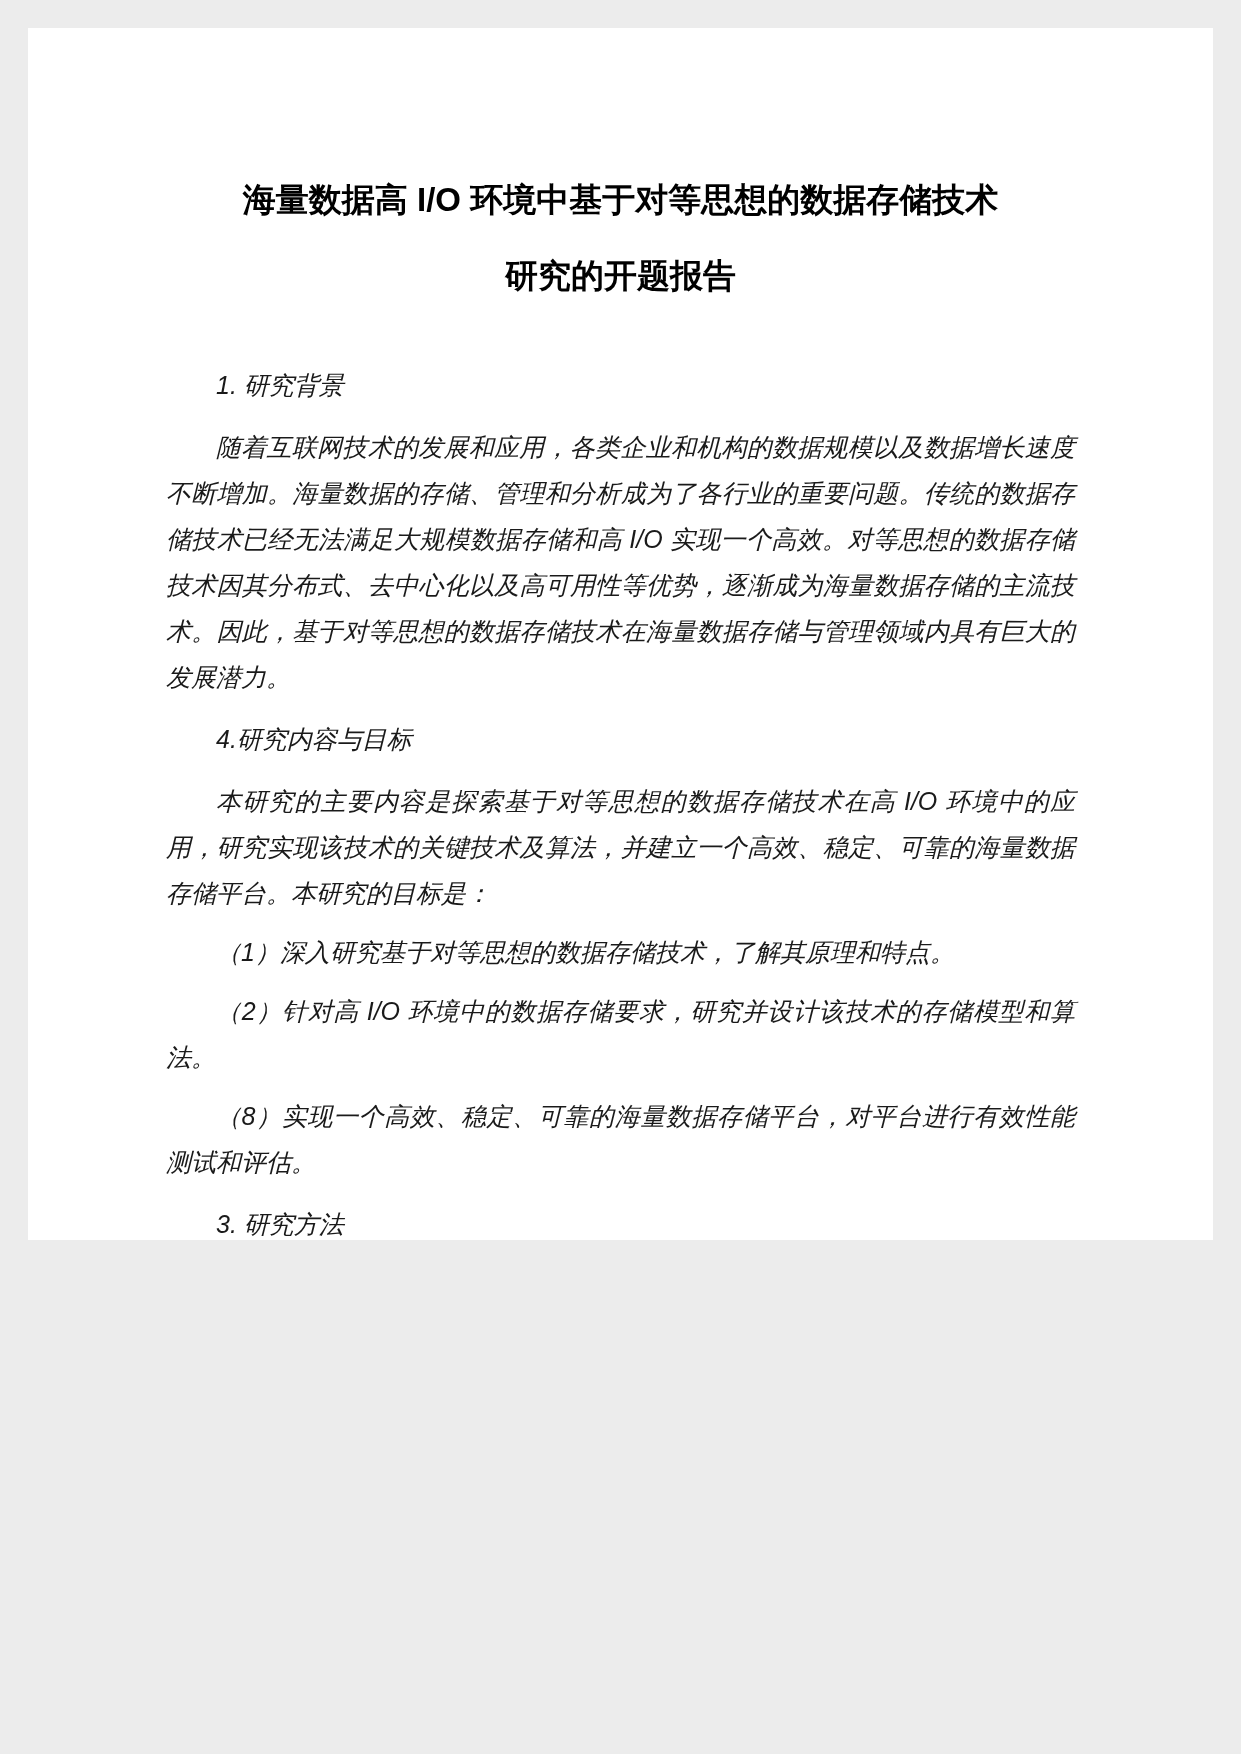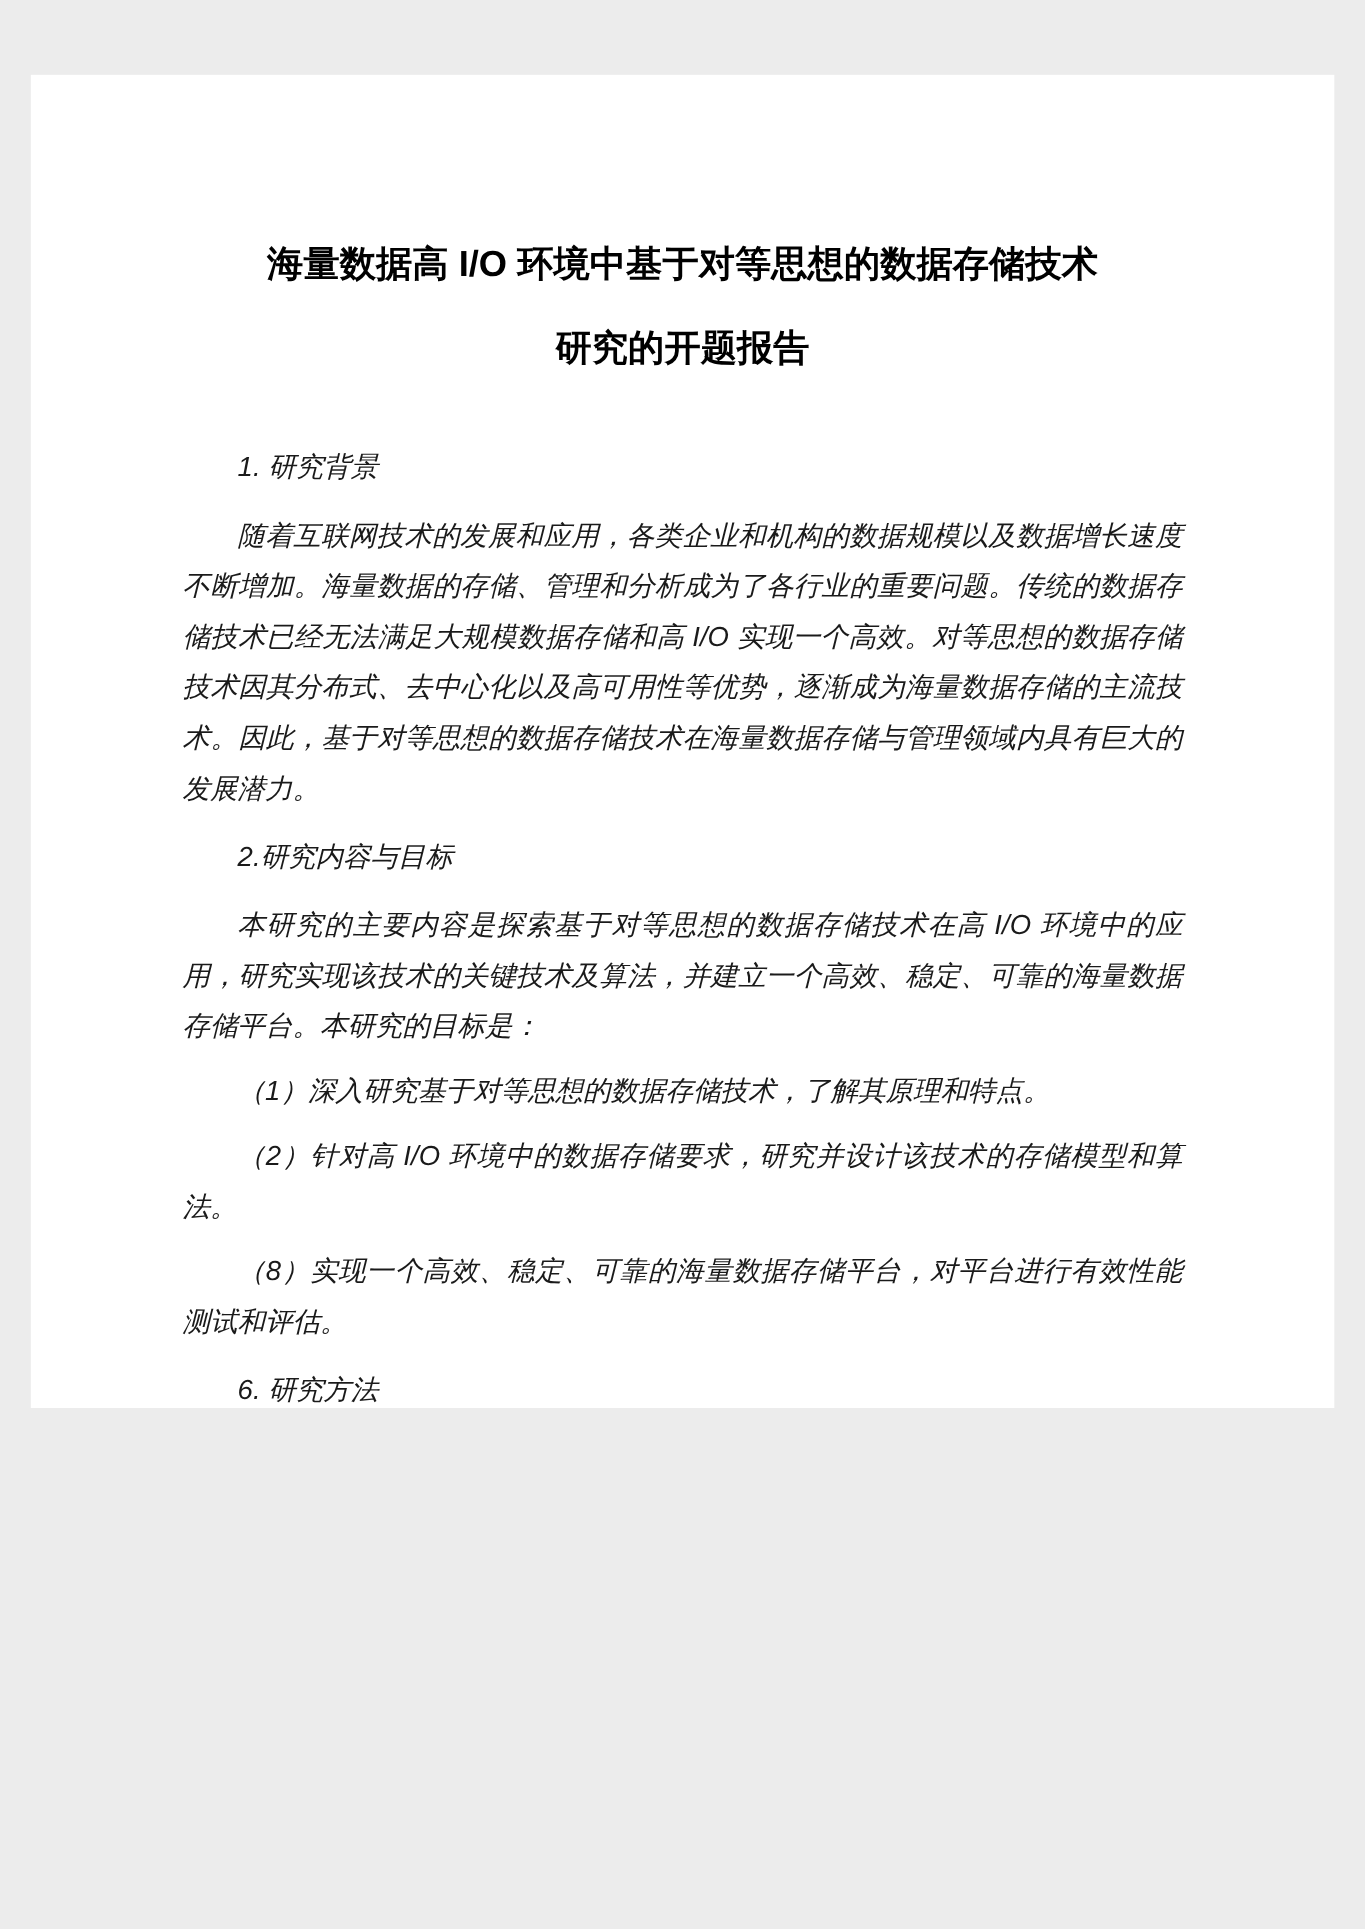--- a/index.html
+++ b/index.html
@@ -20,21 +20,20 @@
 
   .page {
     position: absolute;
     left: 28px;
     top: 28px;
     width: 1185px;
     height: 1212px;
     background: #ffffff;
     padding: 104px 138px 0 138px;
     overflow: hidden;
-    margin-top: 40px;
   }
 
   .doc-title {
     margin-top: 30px;
     font-size: 33px;
     font-weight: bold;
     color: #000000;
     text-align: center;
     line-height: 76px;
   }
@@ -67,29 +66,29 @@
     <div class="doc-title">
       <div>海量数据高 I/O 环境中基于对等思想的数据存储技术</div>
       <div>研究的开题报告</div>
     </div>
 
     <div class="doc-body">
       <p class="block heading">1. 研究背景</p>
 
       <p class="block">随着互联网技术的发展和应用，各类企业和机构的数据规模以及数据增长速度不断增加。海量数据的存储、管理和分析成为了各行业的重要问题。传统的数据存储技术已经无法满足大规模数据存储和高 I/O 实现一个高效。对等思想的数据存储技术因其分布式、去中心化以及高可用性等优势，逐渐成为海量数据存储的主流技术。因此，基于对等思想的数据存储技术在海量数据存储与管理领域内具有巨大的发展潜力。</p>
 
-      <p class="block heading">2.研究内容与目标</p>
+      <p class="block heading">4.研究内容与目标</p>
 
       <p class="block">本研究的主要内容是探索基于对等思想的数据存储技术在高 I/O 环境中的应用，研究实现该技术的关键技术及算法，并建立一个高效、稳定、可靠的海量数据存储平台。本研究的目标是：</p>
 
       <p class="block">（1）深入研究基于对等思想的数据存储技术，了解其原理和特点。</p>
 
       <p class="block">（2）针对高 I/O 环境中的数据存储要求，研究并设计该技术的存储模型和算法。</p>
 
       <p class="block">（8）实现一个高效、稳定、可靠的海量数据存储平台，对平台进行有效性能测试和评估。</p>
 
 
-      <p class="block heading">6. 研究方法</p>
+      <p class="block heading">3. 研究方法</p>
 
     </div>
 
   </div>
 </div>
 
 </body></html>

